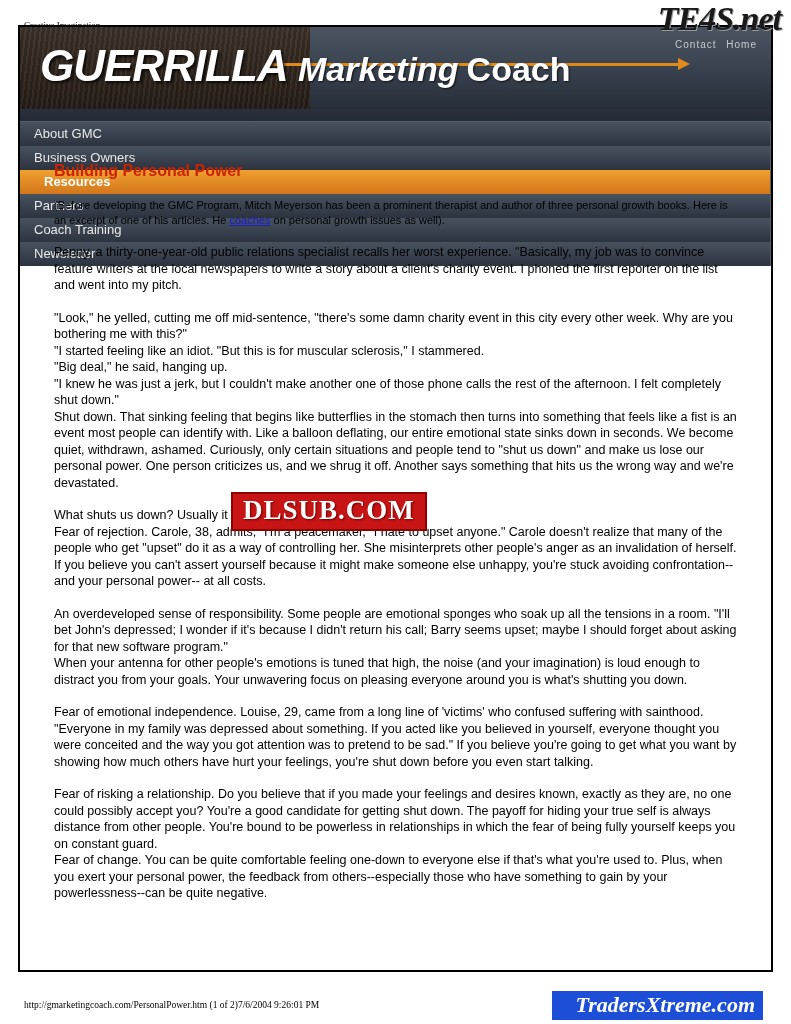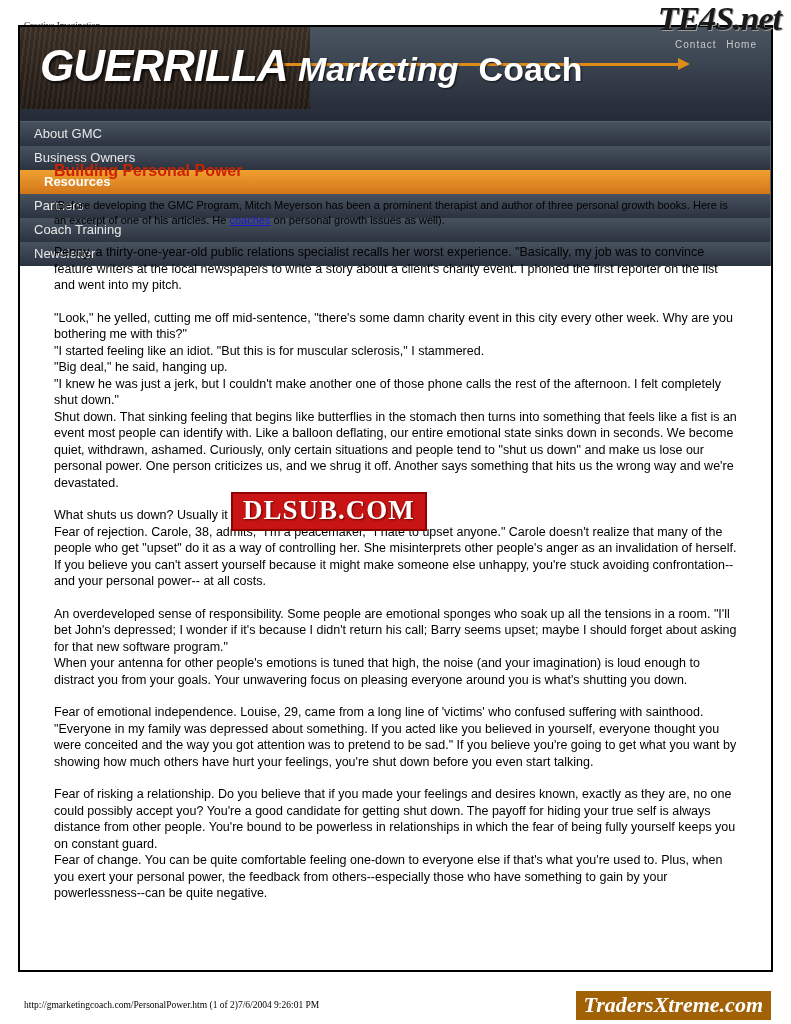--- a/index.html
+++ b/index.html
@@ -98,21 +98,21 @@
     text-shadow: 1px 1px 2px rgba(0,0,0,0.7);
   }
   .brand-marketing {
     font-weight: bold;
     font-style: italic;
     font-family: "Liberation Sans", sans-serif;
   }
   .brand-coach {
     font-weight: bold;
     font-family: "Liberation Sans", sans-serif;
-    margin-left: 20px;
+    margin-left: 8px;
   }
   .arrow-line {
     position: absolute;
     left: 250px;
     top: 36px;
     width: 410px;
     height: 3px;
     background: #e08a1a;
     z-index: 4;
   }
@@ -212,29 +212,29 @@
   .footer {
     position: absolute;
     left: 24px;
     bottom: 14px;
     font-size: 9.5px;
     color: #000;
     font-family: "Liberation Serif", serif;
   }
   .watermark-bottom {
     position: absolute;
-    right: 20px;
+    right: 28px;
     bottom: 4px;
-    background: #a16207;
+    background: #1d4ed8;
     color: #ffffff;
     font-family: "Liberation Serif", serif;
     font-size: 22px;
     font-weight: bold;
     font-style: italic;
-    padding: 1px 8px 2px 8px;
+    padding: 1px 8px 2px 24px;
     z-index: 40;
   }
 </style>
 </head>
 <body>
 
 <div class="page">
 
   <div class="print-header">Creative Imagination</div>
   <div class="watermark-top">TE4S.net</div>

